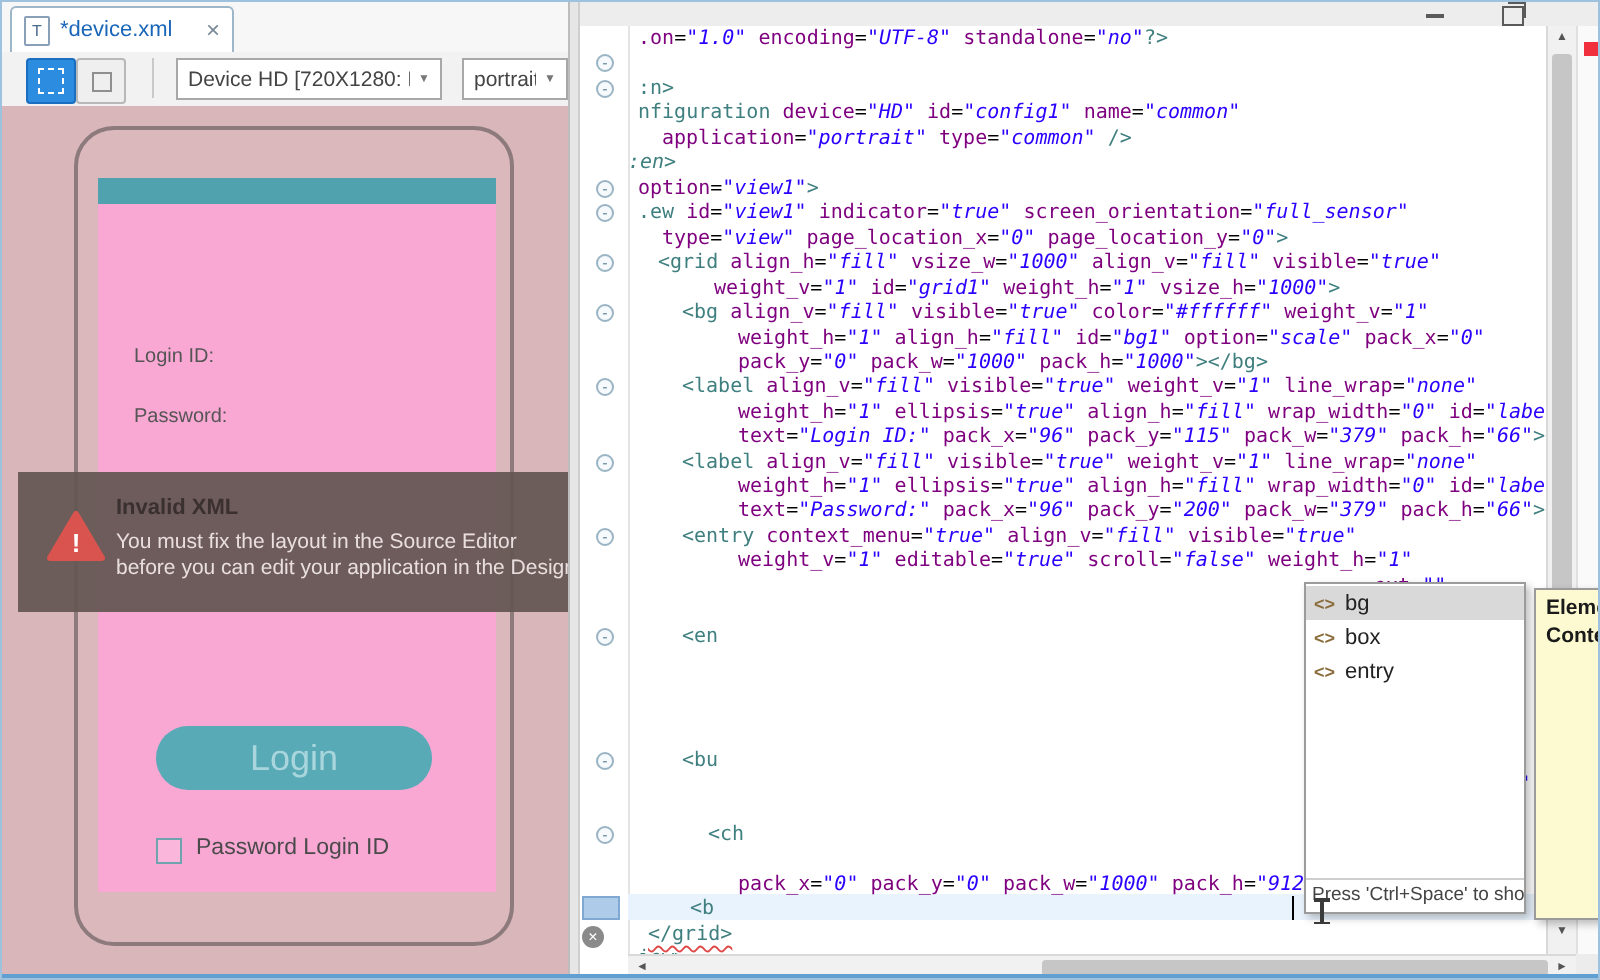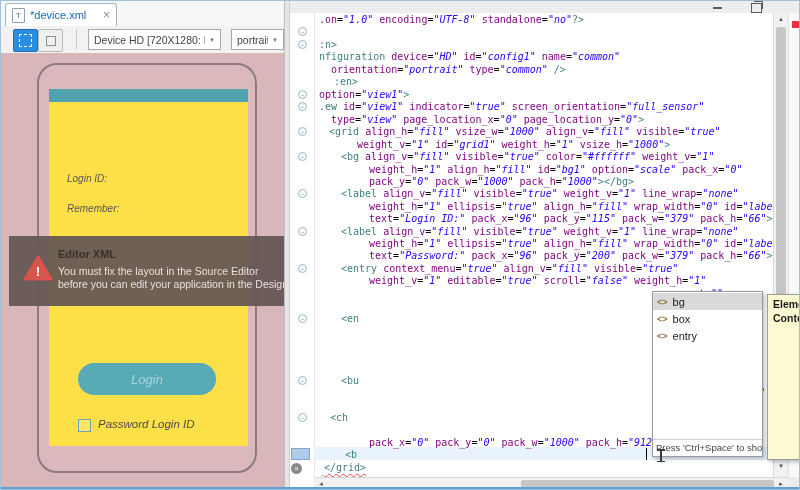--- a/index.html
+++ b/index.html
@@ -34,25 +34,25 @@
       padding:0 5px;box-sizing:border-box;font-size:10.5px;color:#444;}
   .dd1{left:87px;width:133px;}
   .dd2{left:230px;width:53px;}
   .dd span.lab{flex:1;white-space:nowrap;overflow:hidden;}
   .dd-ar{font-size:6px;color:#777;margin-left:4px;}
 
   
   .canvas{left:0;top:52px;width:283px;height:435px;background:#d9b6ba;overflow:hidden;}
   .phone{left:36px;top:10px;width:220px;height:410px;border:2px solid #8d7a7c;border-radius:20px;
          background:#dab8bc;box-sizing:border-box;}
-  .screen{left:48px;top:36px;width:199px;height:357px;background:#fde047;font-style:italic;}
+  .screen{left:48px;top:36px;width:199px;height:357px;background:#f9a8d4;}
   .statusbar{left:0;top:0;width:199px;height:13px;background:#50a2af;}
   .mock-label{font-size:10px;color:#555;}
   .login-btn{left:29px;top:274px;width:138px;height:32px;border-radius:16px;background:#58aab7;
-             display:flex;align-items:center;justify-content:center;font-size:13px;color:#a9d6dd;}
+             display:flex;align-items:center;justify-content:center;font-size:18px;color:#a9d6dd;}
   .cb{left:29px;top:330px;width:13px;height:13px;border:1.5px solid #6fa3ad;background:rgba(255,255,255,0.18);box-sizing:border-box;}
   .cb-label{left:49px;top:329px;font-size:11.5px;color:#4a4a4a;}
 
   
   .err-overlay{left:8px;top:183px;width:277px;height:70px;background:rgba(99,86,83,0.93);}
   .err-title{left:49px;top:12px;font-size:11px;font-weight:bold;color:#3a302f;}
   .err-body{left:49px;font-size:10.5px;color:#eadfdf;white-space:nowrap;}
   .warn-tri{left:14px;top:19px;}
 
   
@@ -138,52 +138,52 @@
   <div class="abs dd dd2">
     <span class="lab">portrait</span>
     <span class="dd-ar">▼</span>
   </div>
 
   <div class="abs canvas">
     <div class="abs phone"></div>
     <div class="abs screen">
       <div class="abs statusbar"></div>
       <div class="abs mock-label" style="left:18px;top:84px;">Login ID:</div>
-      <div class="abs mock-label" style="left:18px;top:114px;">Remember:</div>
+      <div class="abs mock-label" style="left:18px;top:114px;">Password:</div>
       <div class="abs login-btn">Login</div>
       <div class="abs cb"></div>
       <div class="abs cb-label">Password Login ID</div>
     </div>
     <div class="abs err-overlay">
       <svg class="abs warn-tri" width="30" height="27" viewBox="0 0 30 27">
         <path d="M15 2 L28 24 H2 Z" fill="#d9534f" stroke="#d9534f" stroke-width="3" stroke-linejoin="round"></path>
         <text x="15" y="21" text-anchor="middle" font-size="13" font-weight="bold" fill="#fff">!</text>
       </svg>
-      <div class="abs err-title">Editor XML</div>
+      <div class="abs err-title">Invalid XML</div>
       <div class="abs err-body" style="top:29px;">You must fix the layout in the Source Editor</div>
       <div class="abs err-body" style="top:42px;">before you can edit your application in the Design Editor.</div>
     </div>
   </div>
 
   <div class="abs divider"></div>
 
   <div class="abs editor">
     <div class="abs cur-line"></div>
     <div class="abs gutter"></div>
     <div class="abs blue-mark"></div>
     <div class="abs err-ico">×</div>
     <div id="code-layer">
         <div class="code-line" style="left: 29px; top: 1px;"><span class="sy-a">.on</span><span class="sy-p">=</span><span class="sy-v">"1.0"</span><span class="sy-p"> </span><span class="sy-a">encoding</span><span class="sy-p">=</span><span class="sy-v">"UTF-8"</span><span class="sy-p"> </span><span class="sy-a">standalone</span><span class="sy-p">=</span><span class="sy-v">"no"</span><span class="sy-t">?&gt;</span></div>
         <div class="code-line" style="left: 29px; top: 13px;"></div>
         <div class="fold" style="left: 8px; top: 14px;">-</div>
         <div class="code-line" style="left: 29px; top: 26px;"><span class="sy-t">:n&gt;</span></div>
         <div class="fold" style="left: 8px; top: 27px;">-</div>
         <div class="code-line" style="left: 29px; top: 38px;"><span class="sy-t">nfiguration </span><span class="sy-a">device</span><span class="sy-p">=</span><span class="sy-v">"HD"</span><span class="sy-p"> </span><span class="sy-a">id</span><span class="sy-p">=</span><span class="sy-v">"config1"</span><span class="sy-p"> </span><span class="sy-a">name</span><span class="sy-p">=</span><span class="sy-v">"common"</span></div>
-        <div class="code-line" style="left: 41px; top: 51px;"><span class="sy-a">orientation</span><span class="sy-p">=</span><span class="sy-v">"portrait"</span><span class="sy-p"> </span><span class="sy-a">type</span><span class="sy-p">=</span><span class="sy-v">"common"</span><span class="sy-t"> /&gt;</span></div>
-        <div class="code-line" style="left: 44px; top: 63px;"><span class="sy-t">:en&gt;</span></div>
+        <div class="code-line" style="left: 41px; top: 51px;"><span class="sy-a">application</span><span class="sy-p">=</span><span class="sy-v">"portrait"</span><span class="sy-p"> </span><span class="sy-a">type</span><span class="sy-p">=</span><span class="sy-v">"common"</span><span class="sy-t"> /&gt;</span></div>
+        <div class="code-line" style="left: 24px; top: 63px; font-style: italic;"><span class="sy-t">:en&gt;</span></div>
         <div class="code-line" style="left: 29px; top: 76px;"><span class="sy-a">option</span><span class="sy-p">=</span><span class="sy-v">"view1"</span><span class="sy-t">&gt;</span></div>
         <div class="fold" style="left: 8px; top: 77px;">-</div>
         <div class="code-line" style="left: 29px; top: 88px;"><span class="sy-t">.ew </span><span class="sy-a">id</span><span class="sy-p">=</span><span class="sy-v">"view1"</span><span class="sy-p"> </span><span class="sy-a">indicator</span><span class="sy-p">=</span><span class="sy-v">"true"</span><span class="sy-p"> </span><span class="sy-a">screen_orientation</span><span class="sy-p">=</span><span class="sy-v">"full_sensor"</span></div>
         <div class="fold" style="left: 8px; top: 89px;">-</div>
         <div class="code-line" style="left: 41px; top: 101px;"><span class="sy-a">type</span><span class="sy-p">=</span><span class="sy-v">"view"</span><span class="sy-p"> </span><span class="sy-a">page_location_x</span><span class="sy-p">=</span><span class="sy-v">"0"</span><span class="sy-p"> </span><span class="sy-a">page_location_y</span><span class="sy-p">=</span><span class="sy-v">"0"</span><span class="sy-t">&gt;</span></div>
         <div class="code-line" style="left: 39px; top: 113px;"><span class="sy-t">&lt;grid </span><span class="sy-a">align_h</span><span class="sy-p">=</span><span class="sy-v">"fill"</span><span class="sy-p"> </span><span class="sy-a">vsize_w</span><span class="sy-p">=</span><span class="sy-v">"1000"</span><span class="sy-p"> </span><span class="sy-a">align_v</span><span class="sy-p">=</span><span class="sy-v">"fill"</span><span class="sy-p"> </span><span class="sy-a">visible</span><span class="sy-p">=</span><span class="sy-v">"true"</span></div>
         <div class="fold" style="left: 8px; top: 114px;">-</div>
         <div class="code-line" style="left: 67px; top: 126px;"><span class="sy-a">weight_v</span><span class="sy-p">=</span><span class="sy-v">"1"</span><span class="sy-p"> </span><span class="sy-a">id</span><span class="sy-p">=</span><span class="sy-v">"grid1"</span><span class="sy-p"> </span><span class="sy-a">weight_h</span><span class="sy-p">=</span><span class="sy-v">"1"</span><span class="sy-p"> </span><span class="sy-a">vsize_h</span><span class="sy-p">=</span><span class="sy-v">"1000"</span><span class="sy-t">&gt;</span></div>
         <div class="code-line" style="left: 51px; top: 138px;"><span class="sy-t">&lt;bg </span><span class="sy-a">align_v</span><span class="sy-p">=</span><span class="sy-v">"fill"</span><span class="sy-p"> </span><span class="sy-a">visible</span><span class="sy-p">=</span><span class="sy-v">"true"</span><span class="sy-p"> </span><span class="sy-a">color</span><span class="sy-p">=</span><span class="sy-v">"#ffffff"</span><span class="sy-p"> </span><span class="sy-a">weight_v</span><span class="sy-p">=</span><span class="sy-v">"1"</span></div>
         <div class="fold" style="left: 8px; top: 139px;">-</div>
@@ -201,21 +201,21 @@
         <div class="fold" style="left: 8px; top: 251px;">-</div>
         <div class="code-line" style="left: 79px; top: 262px;"><span class="sy-a">weight_v</span><span class="sy-p">=</span><span class="sy-v">"1"</span><span class="sy-p"> </span><span class="sy-a">editable</span><span class="sy-p">=</span><span class="sy-v">"true"</span><span class="sy-p"> </span><span class="sy-a">scroll</span><span class="sy-p">=</span><span class="sy-v">"false"</span><span class="sy-p"> </span><span class="sy-a">weight_h</span><span class="sy-p">=</span><span class="sy-v">"1"</span></div>
         <div class="code-line" style="left: 397px; top: 275px;"><span class="sy-a">ext</span><span class="sy-p">=</span><span class="sy-v">""</span></div>
         <div class="code-line" style="left: 51px; top: 300px;"><span class="sy-t">&lt;en</span></div>
         <div class="fold" style="left: 8px; top: 301px;">-</div>
         <div class="code-line" style="left: 397px; top: 337px;"><span class="sy-a">ext</span><span class="sy-p">=</span><span class="sy-v">""</span></div>
         <div class="code-line" style="left: 51px; top: 362px;"><span class="sy-t">&lt;bu</span></div>
         <div class="fold" style="left: 8px; top: 363px;">-</div>
         <div class="code-line" style="left: 403px; top: 374px;"><span class="sy-a">text</span><span class="sy-p">=</span><span class="sy-v">"Login"</span></div>
         <div class="code-line" style="left: 425px; top: 387px;"><span class="sy-t">&gt;</span></div>
-        <div class="code-line" style="left: 40px; top: 399px;"><span class="sy-t">&lt;ch</span></div>
+        <div class="code-line" style="left: 64px; top: 399px;"><span class="sy-t">&lt;ch</span></div>
         <div class="fold" style="left: 8px; top: 400px;">-</div>
         <div class="code-line" style="left: 397px; top: 411px;"><span class="sy-v">"912"</span></div>
         <div class="code-line" style="left: 79px; top: 424px;"><span class="sy-a">pack_x</span><span class="sy-p">=</span><span class="sy-v">"0"</span><span class="sy-p"> </span><span class="sy-a">pack_y</span><span class="sy-p">=</span><span class="sy-v">"0"</span><span class="sy-p"> </span><span class="sy-a">pack_w</span><span class="sy-p">=</span><span class="sy-v">"1000"</span><span class="sy-p"> </span><span class="sy-a">pack_h</span><span class="sy-p">=</span><span class="sy-v">"912"</span><span class="sy-t">&gt;</span></div>
         <div class="code-line" style="left: 55px; top: 436px;"><span class="sy-t">&lt;b</span></div>
         <div class="code-line wavy" style="left: 34px; top: 449px;"><span class="sy-t">&lt;/grid&gt;</span></div>
         <div class="code-line wavy" style="left: 29px; top: 461px;"><span class="sy-t">iew&gt;</span></div>
       </div>
     <div class="abs caret"></div>
     <div class="abs ibeam">
         <span class="stem"></span>

